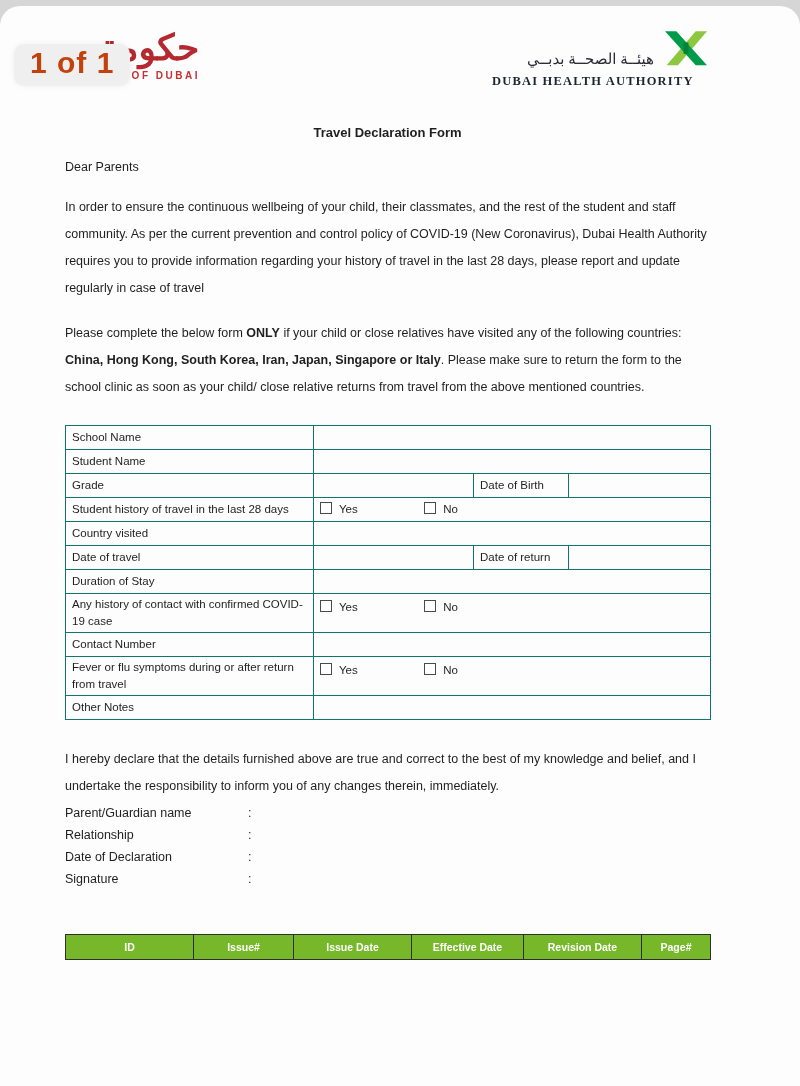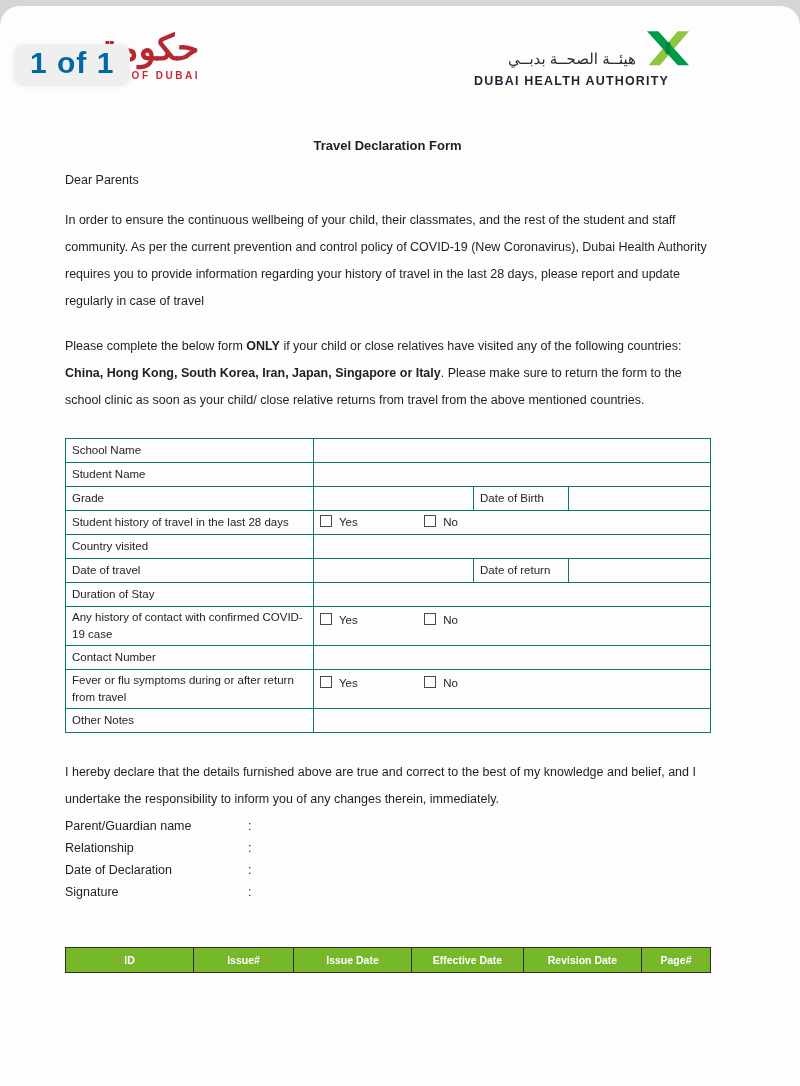--- a/index.html
+++ b/index.html
@@ -18,48 +18,48 @@
   }
   
   .page-header { position:relative; height:100px; }
   .page-pill {
     position:absolute; left:14px; top:38px; z-index:3;
     background:#efefef; border-radius:10px;
     padding:2px 16px 6px 16px;
     box-shadow:0 0 6px rgba(0,0,0,0.06);
   }
   .page-pill span {
-    font-size:30px; font-weight:700; color:#0369a1; letter-spacing:1px;
+    font-size:30px; font-weight:700; color:#c2410c; letter-spacing:1px;
   }
   .gov-logo { position:absolute; left:100px; top:22px; z-index:1; }
   .gov-arabic {
     font-size:36px; font-weight:700; color:#b5282f; line-height:40px;
     letter-spacing:2px;
   }
   .gov-caption {
     margin-top:2px; margin-left:8px;
     font-size:10px; font-weight:700; color:#c62f35; letter-spacing:2.5px;
   }
-  .dha-logo { position:absolute; right:106px; top:22px; width:220px; z-index:1; }
+  .dha-logo { position:absolute; right:88px; top:22px; width:220px; z-index:1;font-family:Liberation Serif, serif; }
   .dha-top { display:flex; align-items:flex-end; justify-content:flex-end; }
   .dha-arabic {
     font-size:15px; color:#2b2b34; direction:rtl;
     padding-bottom:2px; margin-right:6px; white-space:nowrap;
   }
   .dha-mark { flex:0 0 auto; }
   .dha-english {
     margin-top:4px; text-align:left;
     font-size:12.5px; font-weight:600; color:#1e2430; letter-spacing:1.2px;
     white-space:nowrap;
   }
   
   .content { width:645px; margin-left:65px; }
   .doc-title {
     text-align:center; font-size:13px; font-weight:700;
-    margin-top:32px;
+    margin-top:19px;
   }
   .para { font-size:12.5px; line-height:27px; margin:0; }
   .salutation { margin-top:14px; font-size:12.5px; line-height:27px; }
   .intro { }
   .notice { margin-top:18px; }
   .notice b { font-weight:700; }
   
   .form-table {
     border-collapse:collapse; width:645px; margin-top:24px;
     table-layout:fixed;

